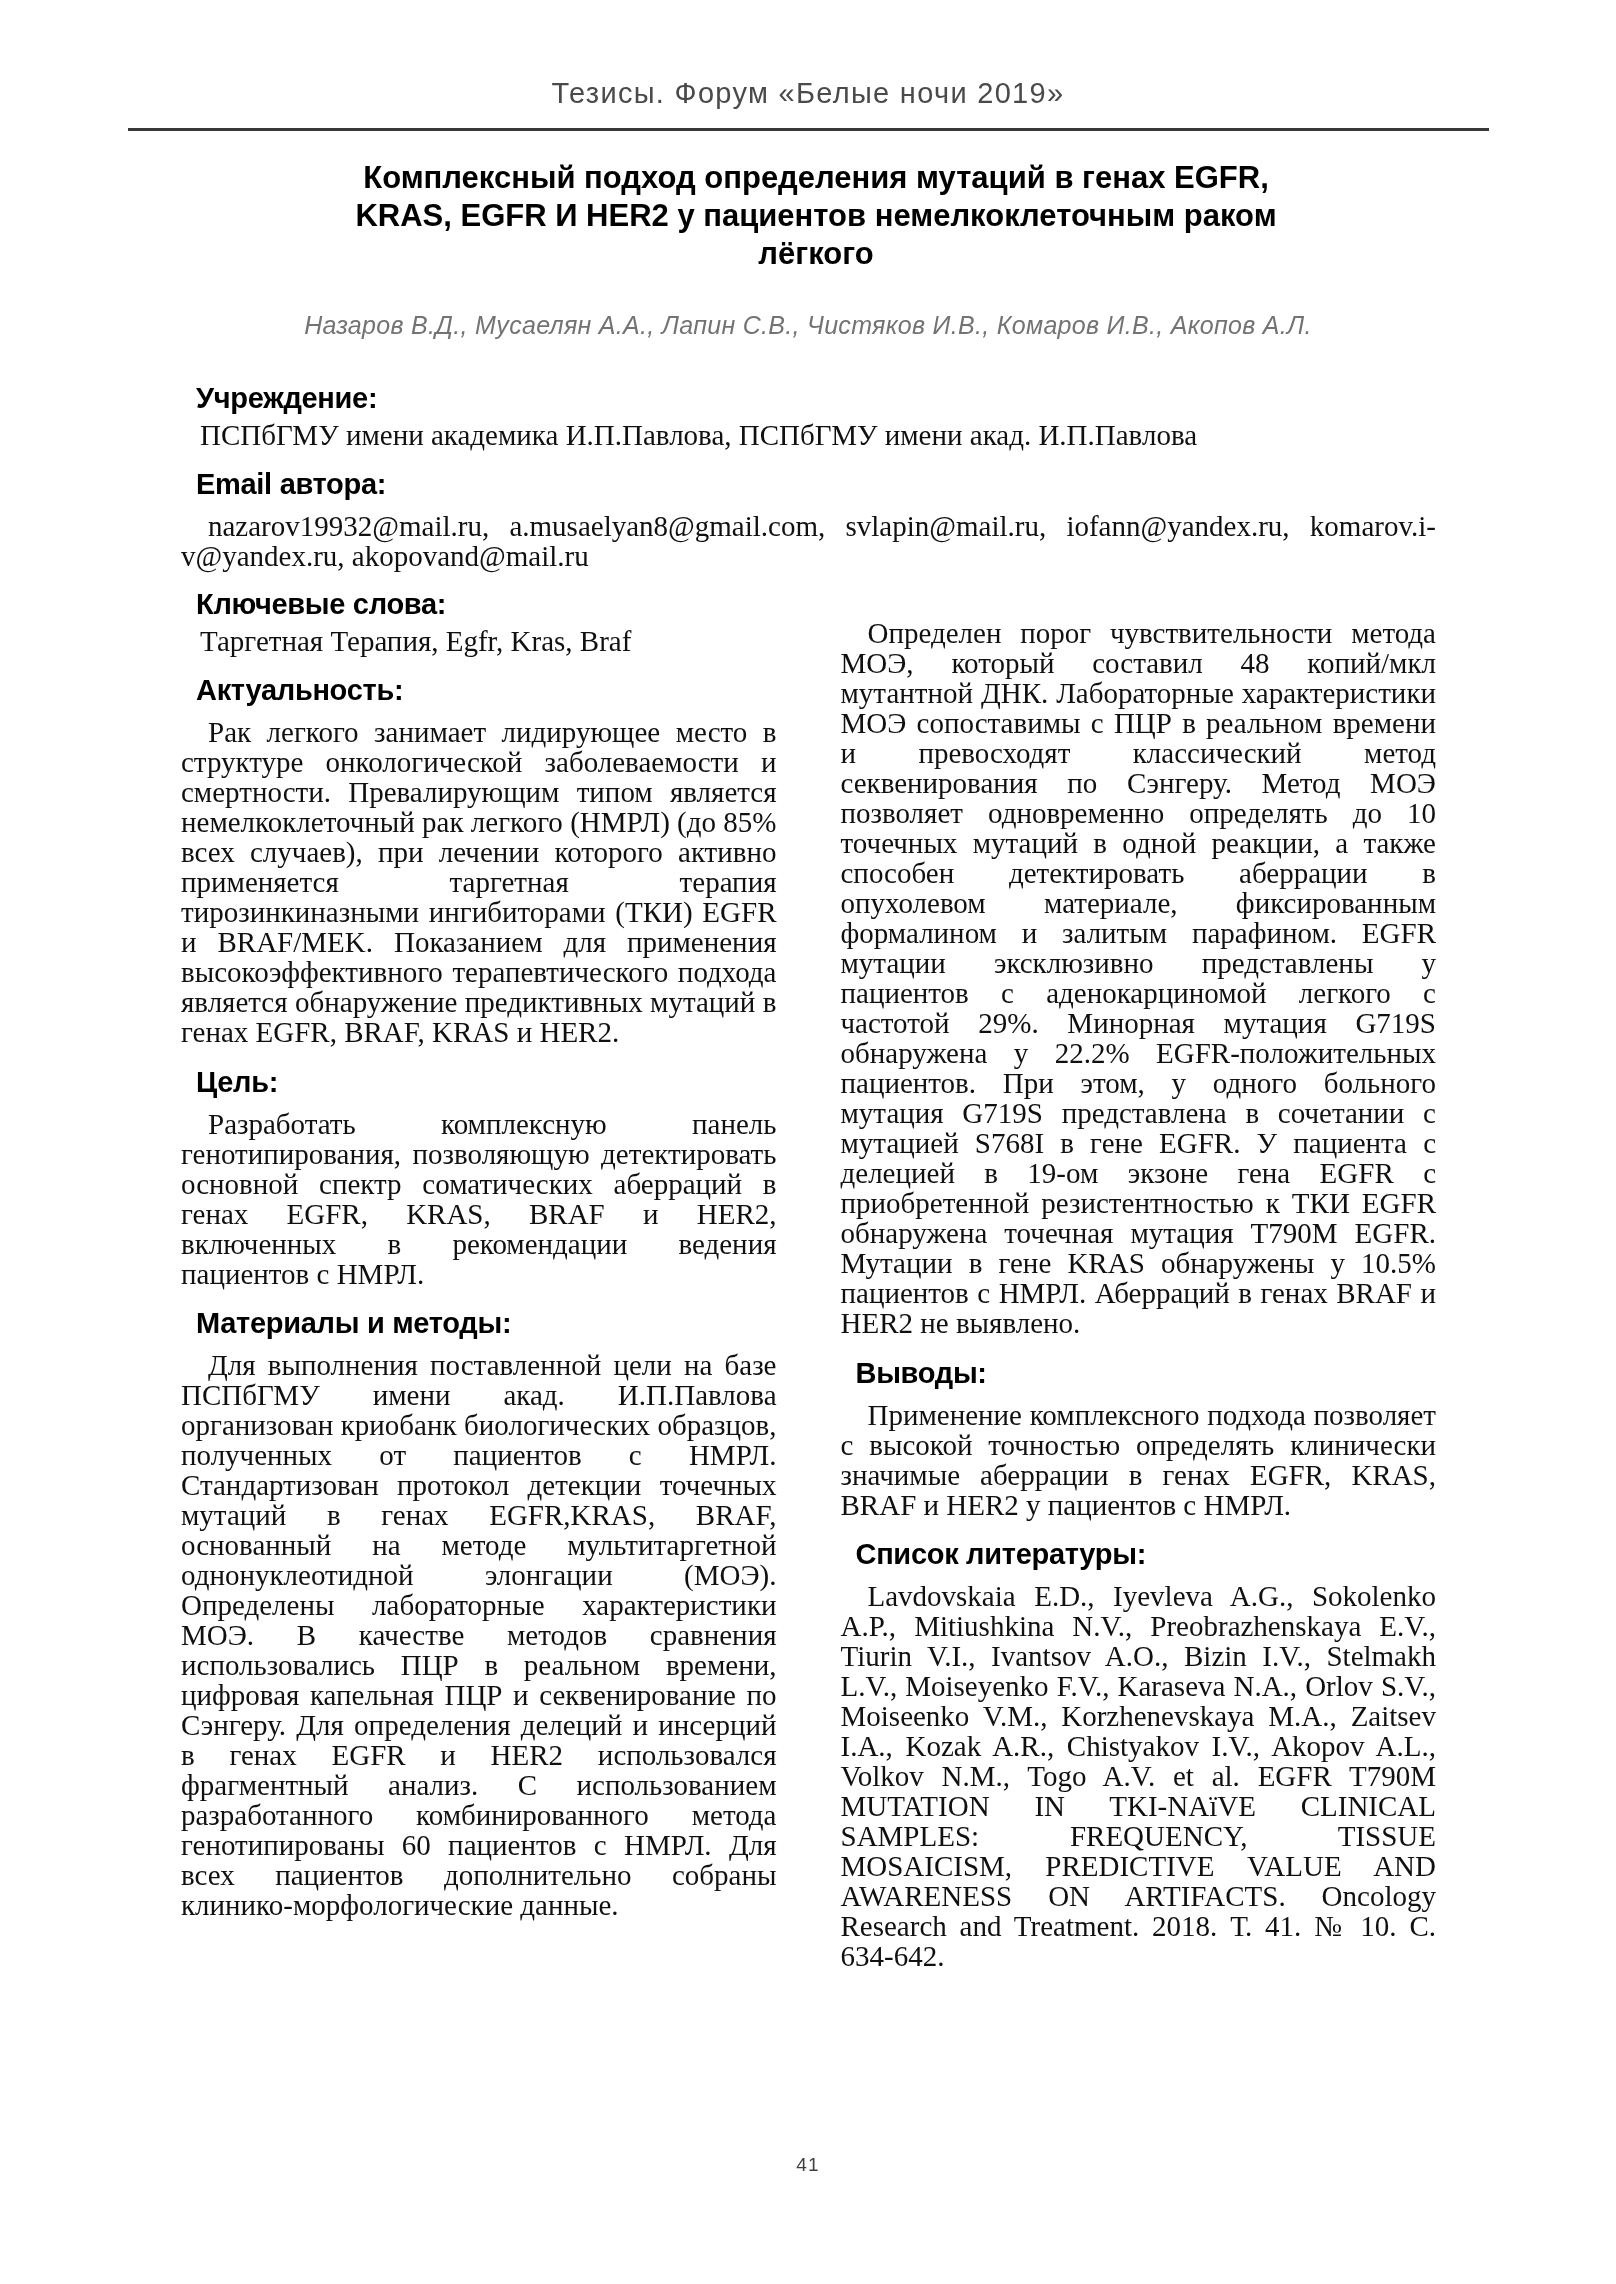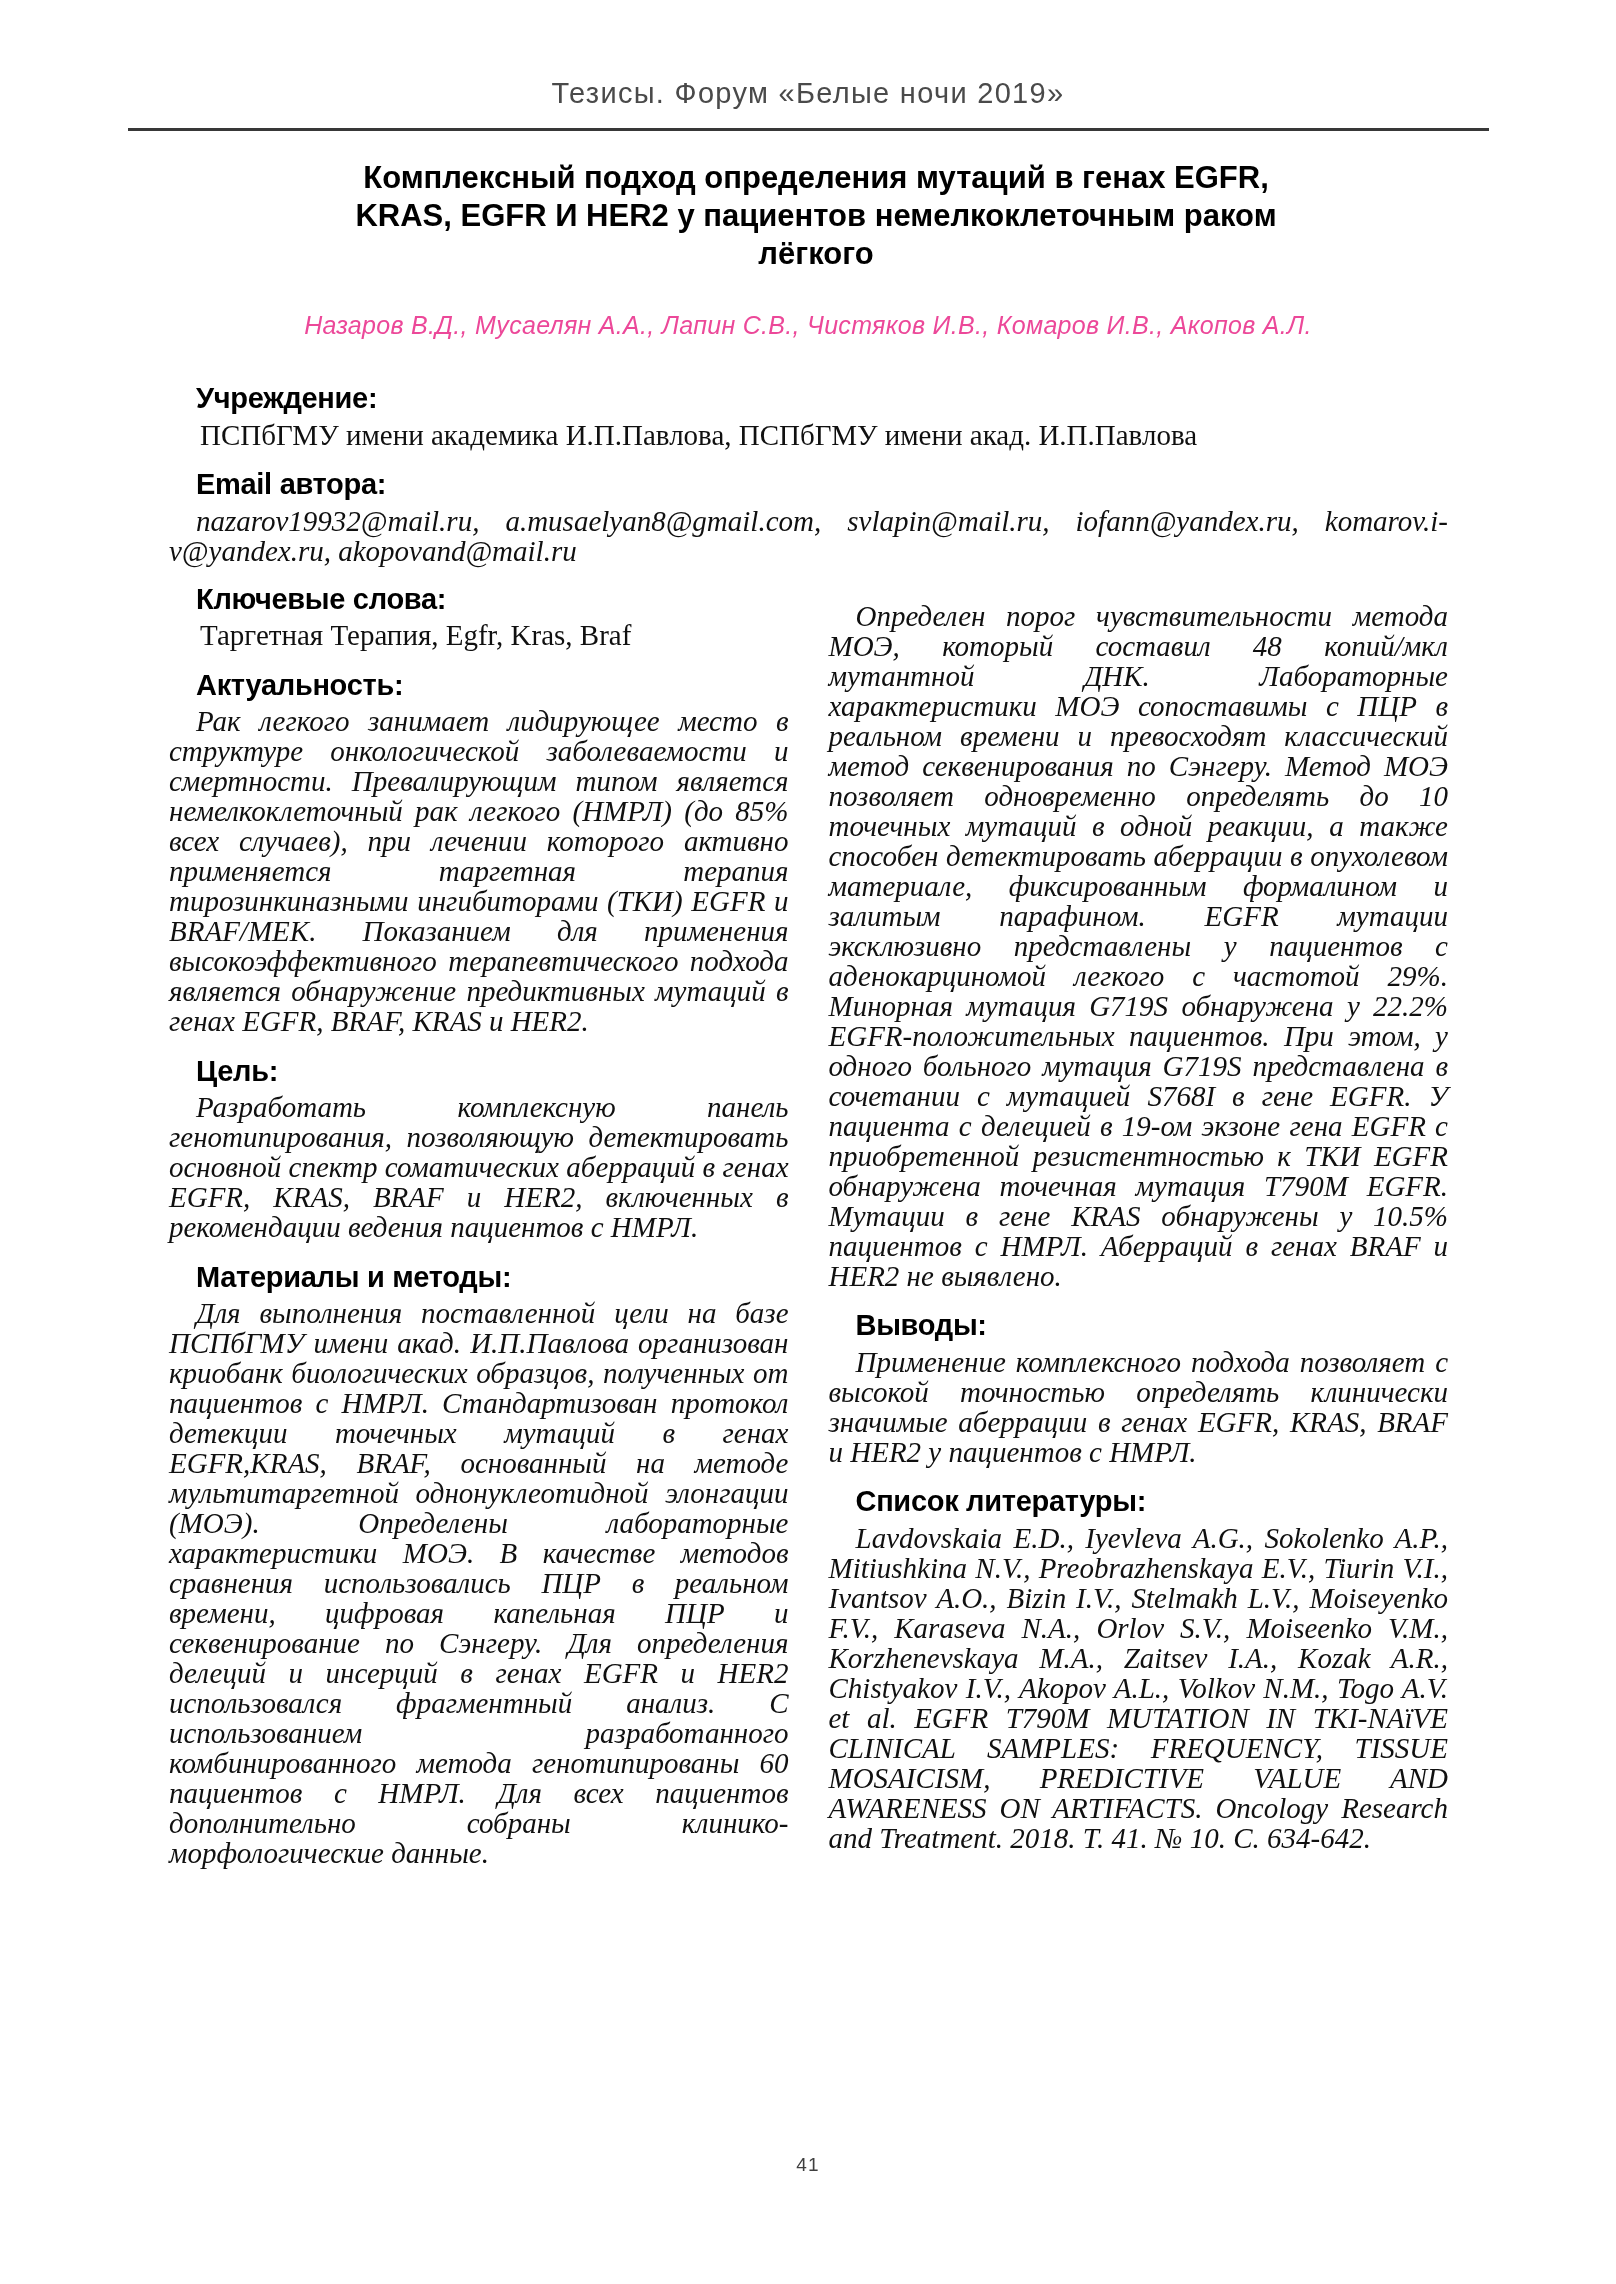--- a/index.html
+++ b/index.html
@@ -40,21 +40,21 @@
     color: #000000;
   }
   .title-line { display: block; }
   .authors {
     position: absolute;
     top: 311px; left: 0; width: 100%;
     text-align: center;
     font-family: "Liberation Sans", sans-serif;
     font-style: italic;
     font-size: 25px;
-    color: #ec4899;
+    color: #737373;
     letter-spacing: 0.3px;
   }
   .body {
     position: absolute;
     top: 383px; left: 169px;
     width: 1279px;
     font-family: "Liberation Serif", serif;
     font-size: 29px;
     line-height: 30px;
     color: #101010;
@@ -68,24 +68,23 @@
     letter-spacing: -0.3px;
     text-indent: 27px;
     margin: 19.5px 0 6.5px 0;
   }
   .label.first { margin-top: 0; }
   p.plain {
     margin: 4px;
     text-indent: 27px;
   }
   p.para {
-    margin: 0;
+    margin: 12px;
     text-indent: 27px;
     text-align: justify;
-    font-style: italic;
   }
   .columns {
     display: flex;
     gap: 40px;
     margin-top: 18px;
   }
   .col { flex: 1 1 0; min-width: 0; }
   .col-right { padding-top: 17px; }
   .page-number {
     position: absolute;

